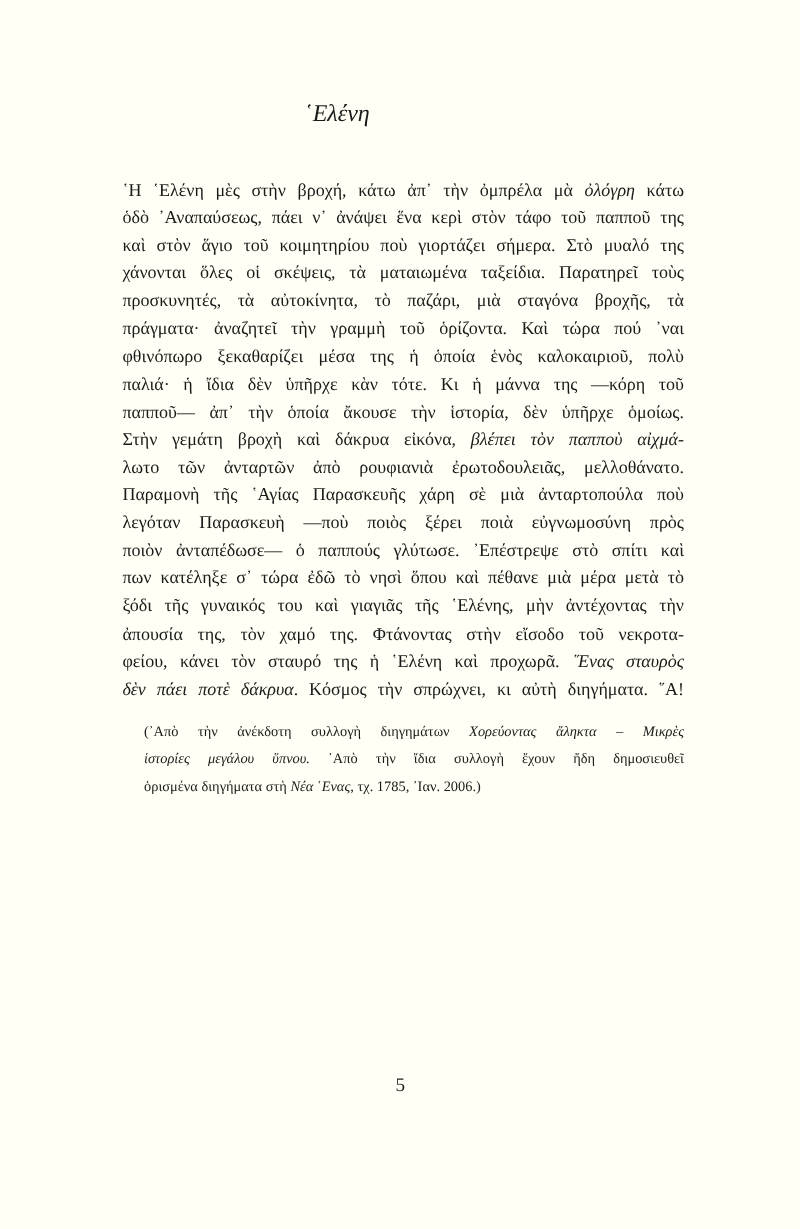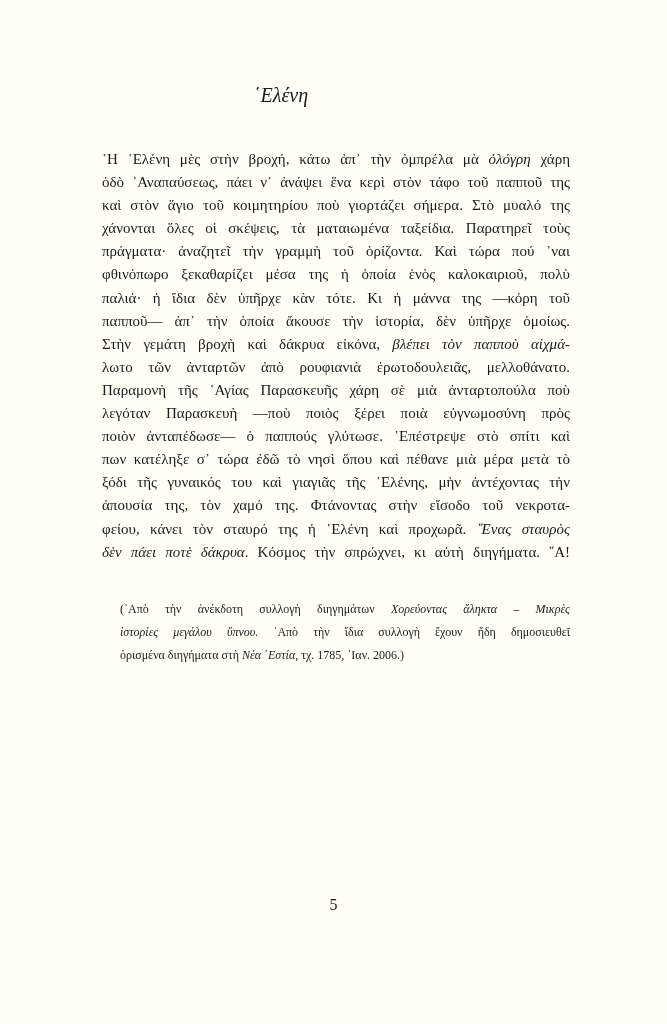--- a/index.html
+++ b/index.html
@@ -68,39 +68,40 @@
       font-size: 16px;
     }
     em { font-style: italic; }
   </style>
 </head>
 <body>
 
 <div class="title">῾Ελένη</div>
 
 <div class="body-text">
-  <span class="line"><span>῾Η ῾Ελένη μὲς στὴν βροχή, κάτω ἀπ᾽ τὴν ὀμπρέλα μὰ </span><em>ὀλόγρη</em><span> χάρη</span></span>
+  <span class="line"><span>῾Η ῾Ελένη μὲς στὴν βροχή, κάτω ἀπ᾽ τὴν ὀμπρέλα μὰ </span><em>ὀλόγρη</em><span> κάτω</span></span>
   <span class="line">ὁδὸ ᾽Αναπαύσεως, πάει ν᾽ ἀνάψει ἕνα κερὶ στὸν τάφο τοῦ παπποῦ της</span>
   <span class="line">καὶ στὸν ἅγιο τοῦ κοιμητηρίου ποὺ γιορτάζει σήμερα. Στὸ μυαλό της</span>
   <span class="line">χάνονται ὅλες οἱ σκέψεις, τὰ ματαιωμένα ταξείδια. Παρατηρεῖ τοὺς</span>
+  <span class="line">προσκυνητές, τὰ αὐτοκίνητα, τὸ παζάρι, μιὰ σταγόνα βροχῆς, τὰ</span>
   <span class="line">πράγματα· ἀναζητεῖ τὴν γραμμὴ τοῦ ὁρίζοντα. Καὶ τώρα πού ᾽ναι</span>
   <span class="line">φθινόπωρο ξεκαθαρίζει μέσα της ἡ ὁποία ἑνὸς καλοκαιριοῦ, πολὺ</span>
   <span class="line">παλιά· ἡ ἴδια δὲν ὑπῆρχε κὰν τότε. Κι ἡ μάννα της —κόρη τοῦ</span>
   <span class="line">παπποῦ— ἀπ᾽ τὴν ὁποία ἄκουσε τὴν ἱστορία, δὲν ὑπῆρχε ὁμοίως.</span>
   <span class="line"><span>Στὴν γεμάτη βροχὴ καὶ δάκρυα εἰκόνα, </span><em>βλέπει τὸν παπποὺ αἰχμά-</em></span>
   <span class="line">λωτο τῶν ἀνταρτῶν ἀπὸ ρουφιανιὰ ἐρωτοδουλειᾶς, μελλοθάνατο.</span>
   <span class="line">Παραμονὴ τῆς ῾Αγίας Παρασκευῆς χάρη σὲ μιὰ ἀνταρτοπούλα ποὺ</span>
   <span class="line">λεγόταν Παρασκευὴ —ποὺ ποιὸς ξέρει ποιὰ εὐγνωμοσύνη πρὸς</span>
   <span class="line">ποιὸν ἀνταπέδωσε— ὁ παππούς γλύτωσε. ᾽Επέστρεψε στὸ σπίτι καὶ</span>
   <span class="line">πων κατέληξε σ᾽ τώρα ἐδῶ τὸ νησὶ ὅπου καὶ πέθανε μιὰ μέρα μετὰ τὸ</span>
   <span class="line">ξόδι τῆς γυναικός του καὶ γιαγιᾶς τῆς ῾Ελένης, μὴν ἀντέχοντας τὴν</span>
   <span class="line">ἀπουσία της, τὸν χαμό της. Φτάνοντας στὴν εἴσοδο τοῦ νεκροτα-</span>
   <span class="line"><span>φείου, κάνει τὸν σταυρό της ἡ ῾Ελένη καὶ προχωρᾶ. </span><em>῞Ενας σταυρὸς</em></span>
   <span class="line"><em>δὲν πάει ποτὲ δάκρυα</em><span>. Κόσμος τὴν σπρώχνει, κι αὐτὴ διηγήματα. ῞Α!</span></span>
 </div>
 
 <div class="note">
   <span class="line"><span>(᾽Απὸ τὴν ἀνέκδοτη συλλογὴ διηγημάτων </span><em>Χορεύοντας ἄληκτα – Μικρὲς</em></span>
   <span class="line"><em>ἱστορίες μεγάλου ὕπνου.</em><span> ᾽Απὸ τὴν ἴδια συλλογὴ ἔχουν ἤδη δημοσιευθεῖ</span></span>
-  <span class="line last"><span>ὁρισμένα διηγήματα στὴ </span><em>Νέα ῾Εστία</em><span>, τχ. 1785, ᾽Ιαν. 2006.)</span></span>
+  <span class="line last"><span>ὁρισμένα διηγήματα στὴ </span><em>Νέα ῾Ενας</em><span>, τχ. 1785, ᾽Ιαν. 2006.)</span></span>
 </div>
 
 <div class="page-number">5</div>
 
 </body></html>

